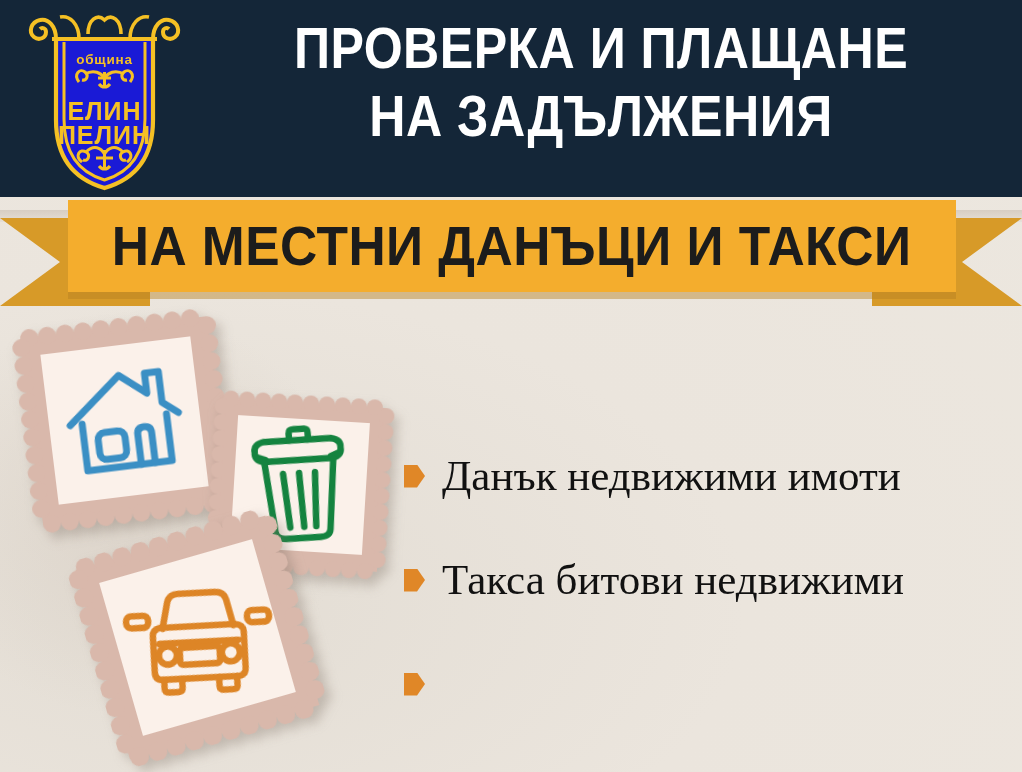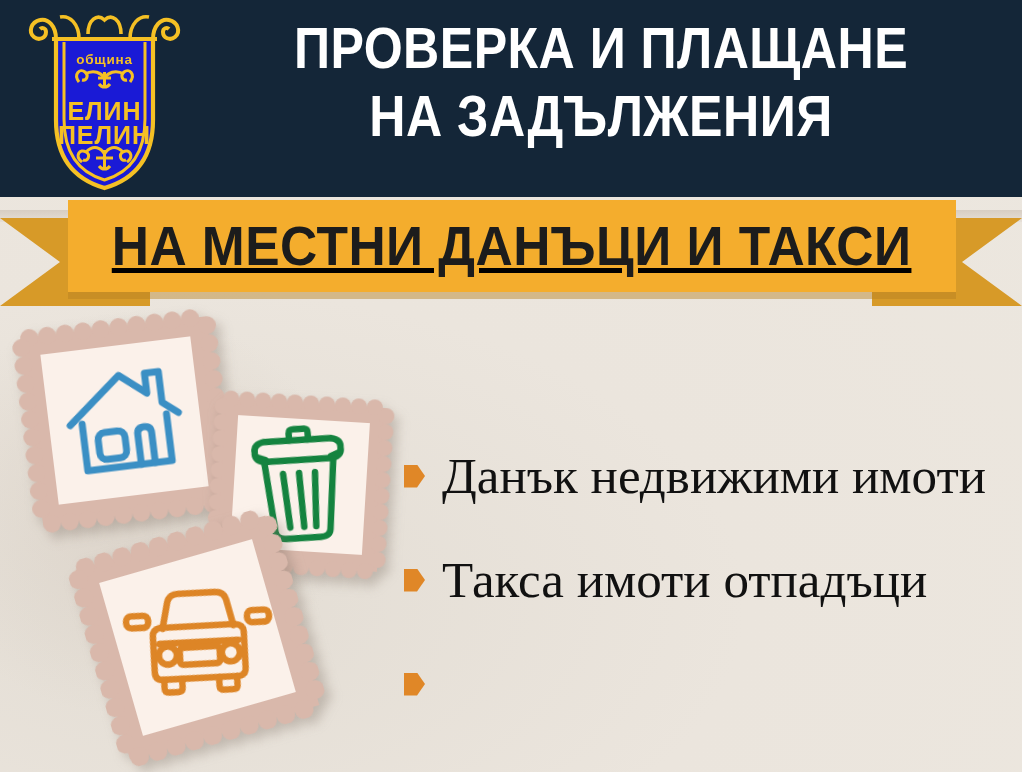--- a/index.html
+++ b/index.html
@@ -84,21 +84,20 @@
   }
   .ribbon-main {
     position: absolute;
     left: 68px; top: 4px;
     width: 888px; height: 92px;
     background: #f4ad2d;
     display: flex;
     align-items: center;
     justify-content: center;
     box-shadow: 0 7px 0 rgba(181,129,33,0.45);
-    text-decoration: underline;
   }
   .ribbon-text {
     color: #1c1c1c;
     font-family: "Liberation Sans", sans-serif;
     font-weight: 700;
     font-size: 56px;
     line-height: 56px;
     letter-spacing: 0.5px;
     transform: scaleX(0.92);
     white-space: nowrap;
@@ -127,21 +126,21 @@
   .bullet-marker {
     flex: 0 0 auto;
     width: 21px; height: 23px;
     margin-right: 17px;
     background: #e08727;
     clip-path: polygon(0 0, 62% 0, 100% 50%, 62% 100%, 0 100%);
   }
   .bullet-label {
     font-family: "Liberation Serif", serif;
     font-weight: 400;
-    font-size: 51px;
+    font-size: 43px;
     line-height: 48px;
     color: #111111;
     white-space: nowrap;
   }
 </style>
 </head>
 <body>
 
 <div id="poster">
 
@@ -395,21 +394,21 @@
 
   <div class="bullets">
 
     <div class="bullet-row">
       <span class="bullet-marker"></span>
       <span class="bullet-label">Данък недвижими имоти</span>
     </div>
 
     <div class="bullet-row">
       <span class="bullet-marker"></span>
-      <span class="bullet-label">Такса имоти отпадъци</span>
+      <span class="bullet-label">Такса битови недвижими</span>
     </div>
 
     <div class="bullet-row">
       <span class="bullet-marker"></span>
     </div>
 
   </div>
 
 </div>
 

